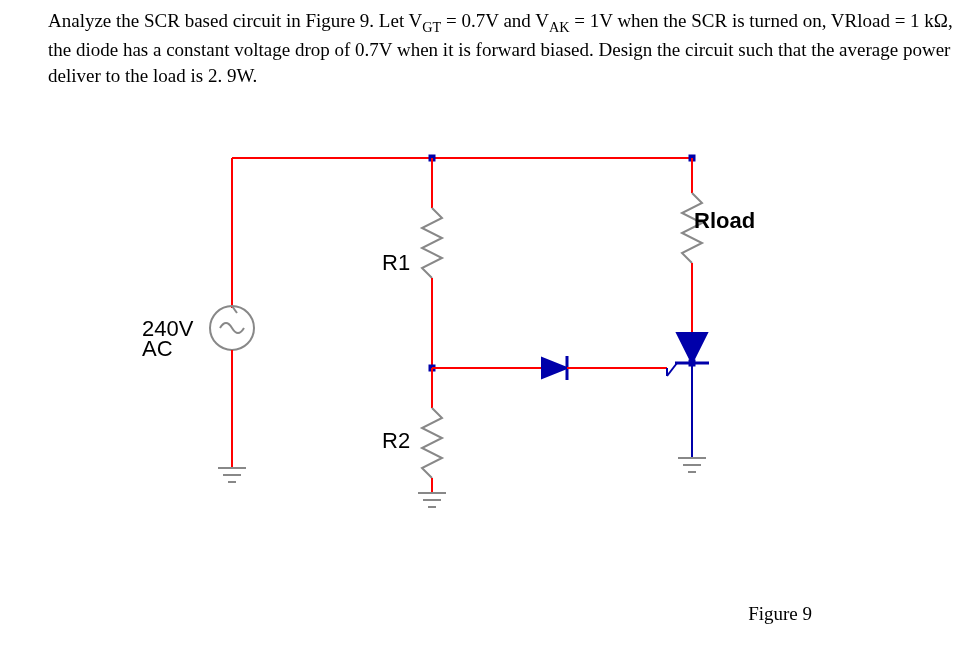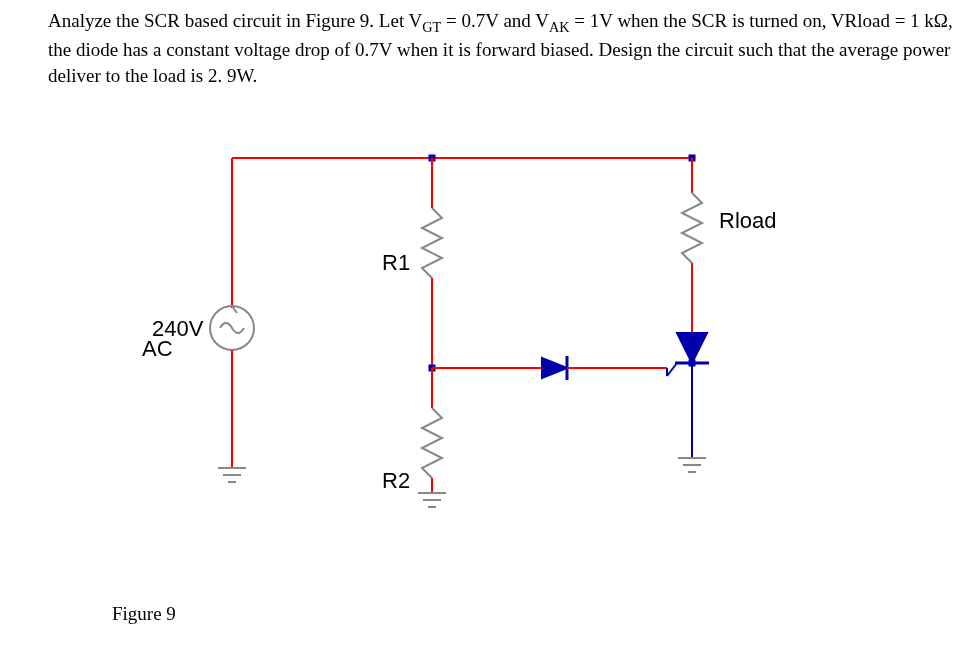--- a/index.html
+++ b/index.html
@@ -33,21 +33,21 @@
     }
     .label {
       position: absolute;
       font-family: Arial, Helvetica, sans-serif;
       font-size: 22px;
       color: #000;
     }
     .figure-caption {
       font-family: "Times New Roman", serif;
       font-size: 19px;
-      text-align: left;
+      text-align: right;
       width: 700px;
       margin-left: 100px;
       margin-top: 5px;
     }
   </style>
 </head>
 <body>
 
 <div class="problem-text">
   <span>Analyze the SCR based circuit in Figure 9. Let V</span><span class="sub">GT</span><span> = 0.7V and V</span><span class="sub">AK</span><span> = 1V when the SCR is turned on, VRload = 1 kΩ, the diode has a constant voltage drop of 0.7V when it is forward biased. Design the circuit such that the average power deliver to the load is 2. 9W.</span>
@@ -126,20 +126,20 @@
     <rect x="577" y="232" width="6" height="6" fill="#0000aa" stroke="#0000aa"></rect>
 
     <g stroke="#888" stroke-width="2">
       <line x1="566" y1="330" x2="594" y2="330"></line>
       <line x1="571" y1="337" x2="589" y2="337"></line>
       <line x1="576" y1="344" x2="584" y2="344"></line>
     </g>
 
   </svg>
 
-  <div class="label" style="left:40px; top:188px;">240V</div>
+  <div class="label" style="left:30px; top:188px;">240V</div>
   <div class="label" style="left:30px; top:208px;">AC</div>
   <div class="label" style="left:270px; top:95px;margin-top:27px;">R1</div>
-  <div class="label" style="left:270px; top:300px;margin-top:40px;">R2</div>
-  <div class="label" style="left:607px; top:80px;">Rload</div>
+  <div class="label" style="left:270px; top:300px;">R2</div>
+  <div class="label" style="left:582px; top:80px;font-weight:bold;">Rload</div>
 </div>
 
 <div class="figure-caption">Figure 9</div>
 
 </body></html>

